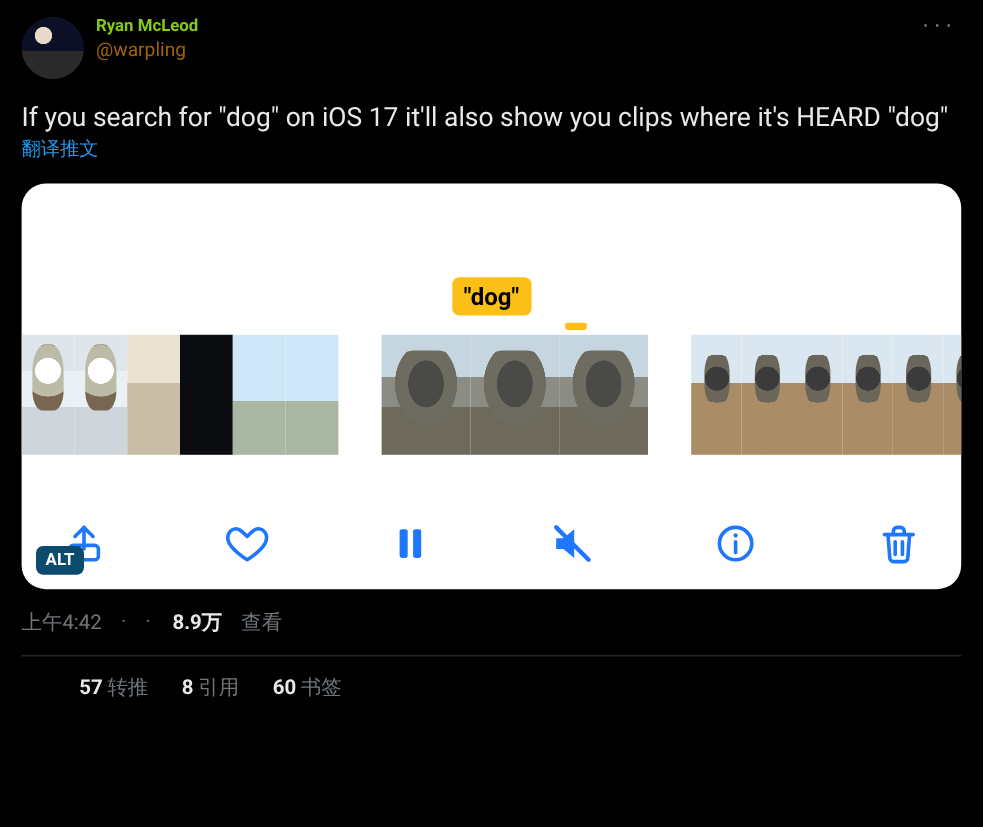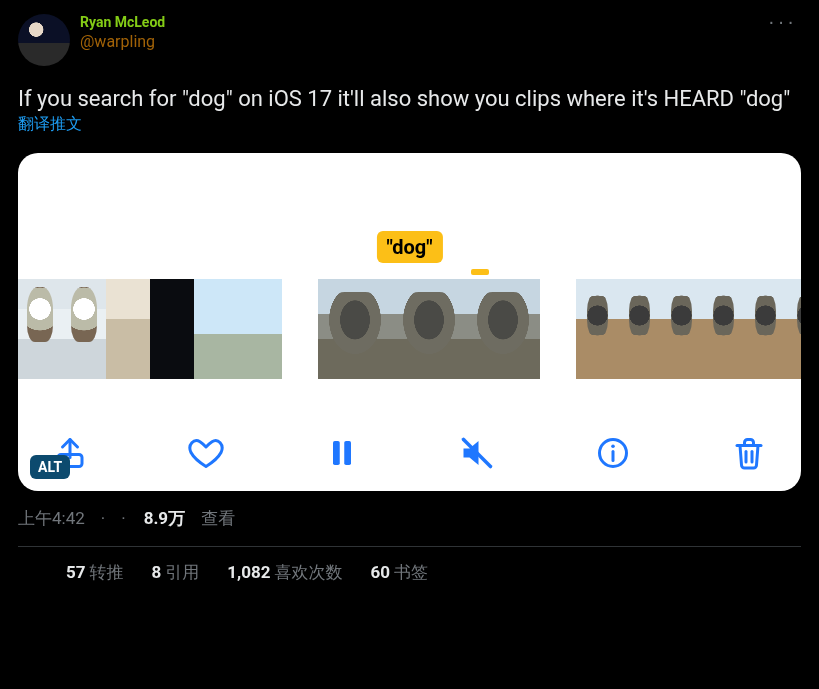--- a/index.html
+++ b/index.html
@@ -189,17 +189,16 @@
     <span>·</span>
     <span class="views-count">8.9万</span>
     <span>查看</span>
   </div>
 
   <div class="divider"></div>
 
   <div class="stats-row">
     <span><span class="num">57</span><span>转推</span></span>
     <span><span class="num">8</span><span>引用</span></span>
-    <span><span class="num">1,082</span><span>喜欢次数</span></span>
     <span><span class="num">60</span><span>书签</span></span>
   </div>
 
 </div>
 
 </body></html>

